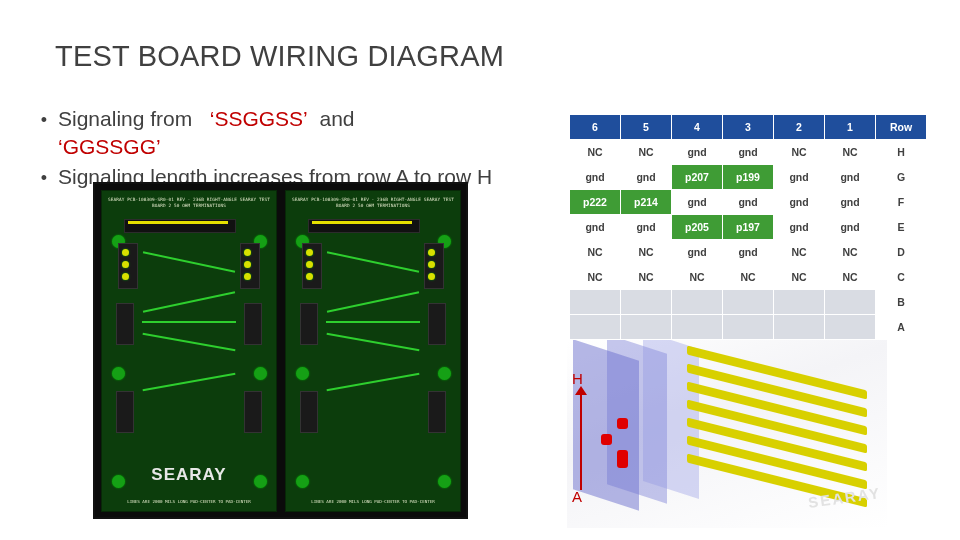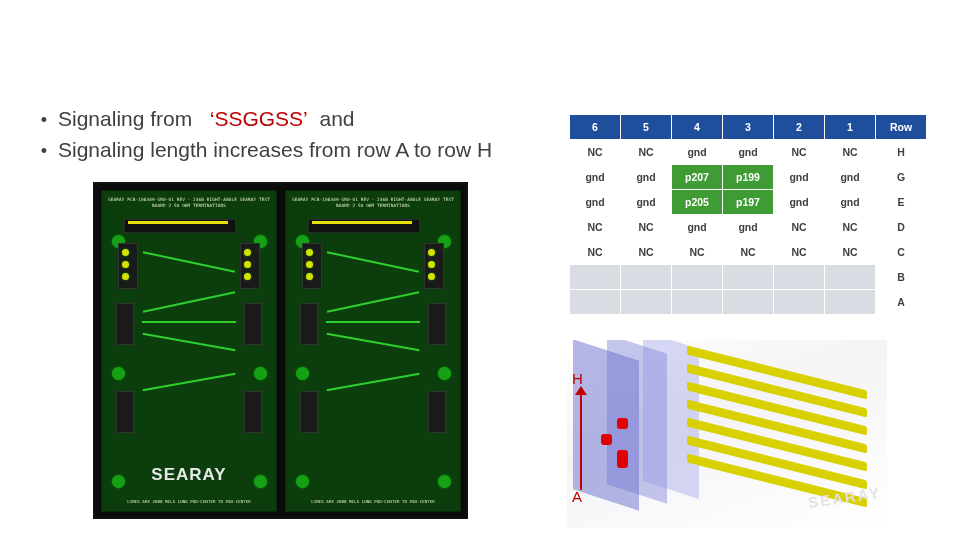--- a/index.html
+++ b/index.html
@@ -56,28 +56,29 @@
   .harrow .shaft{position:absolute;left:14px;top:22px;width:2px;height:98px;background:#c00000;}
   .harrow .head{position:absolute;left:9px;top:16px;width:0;height:0;border-left:6px solid transparent;border-right:6px solid transparent;border-bottom:9px solid #c00000;}
 
   .redpill{position:absolute;background:#e00000;border-radius:3px;width:11px;height:11px;}
 </style>
 </head>
 <body>
 
 <div class="slide">
 
+  <div class="title">TEST BOARD WIRING DIAGRAM</div>
 
   <div class="bullets">
     <div class="bullet">
       <span class="dot">•</span>
       <span class="btext">
         <span>Signaling from</span>
         &nbsp;&nbsp;<span class="red">‘SSGGSS’</span>&nbsp;&nbsp;<span>and</span>
-        <br>
+        <br><span class="red">‘GGSSGG’</span>
       </span>
     </div>
     <div class="bullet">
       <span class="dot">•</span>
       <span class="btext">Signaling length increases from row A to row H</span>
     </div>
   </div>
 
   <div class="board-photo">
 
@@ -180,20 +181,29 @@
           <td class="rowlbl">H</td>
         </tr>
         <tr>
           <td class="white" style="color: rgb(64, 64, 64);">gnd</td>
           <td class="white" style="color: rgb(64, 64, 64);">gnd</td>
           <td class="green">p207</td>
           <td class="green">p199</td>
           <td class="white" style="color: rgb(64, 64, 64);">gnd</td>
           <td class="white" style="color: rgb(64, 64, 64);">gnd</td>
           <td class="rowlbl">G</td>
+        </tr>
+        <tr>
+          <td class="green">p222</td>
+          <td class="green">p214</td>
+          <td class="white" style="color: rgb(64, 64, 64);">gnd</td>
+          <td class="white" style="color: rgb(64, 64, 64);">gnd</td>
+          <td class="white" style="color: rgb(64, 64, 64);">gnd</td>
+          <td class="white" style="color: rgb(64, 64, 64);">gnd</td>
+          <td class="rowlbl">F</td>
         </tr>
         <tr>
           <td class="white" style="color: rgb(64, 64, 64);">gnd</td>
           <td class="white" style="color: rgb(64, 64, 64);">gnd</td>
           <td class="green">p205</td>
           <td class="green">p197</td>
           <td class="white" style="color: rgb(64, 64, 64);">gnd</td>
           <td class="white" style="color: rgb(64, 64, 64);">gnd</td>
           <td class="rowlbl">E</td>
         </tr>

